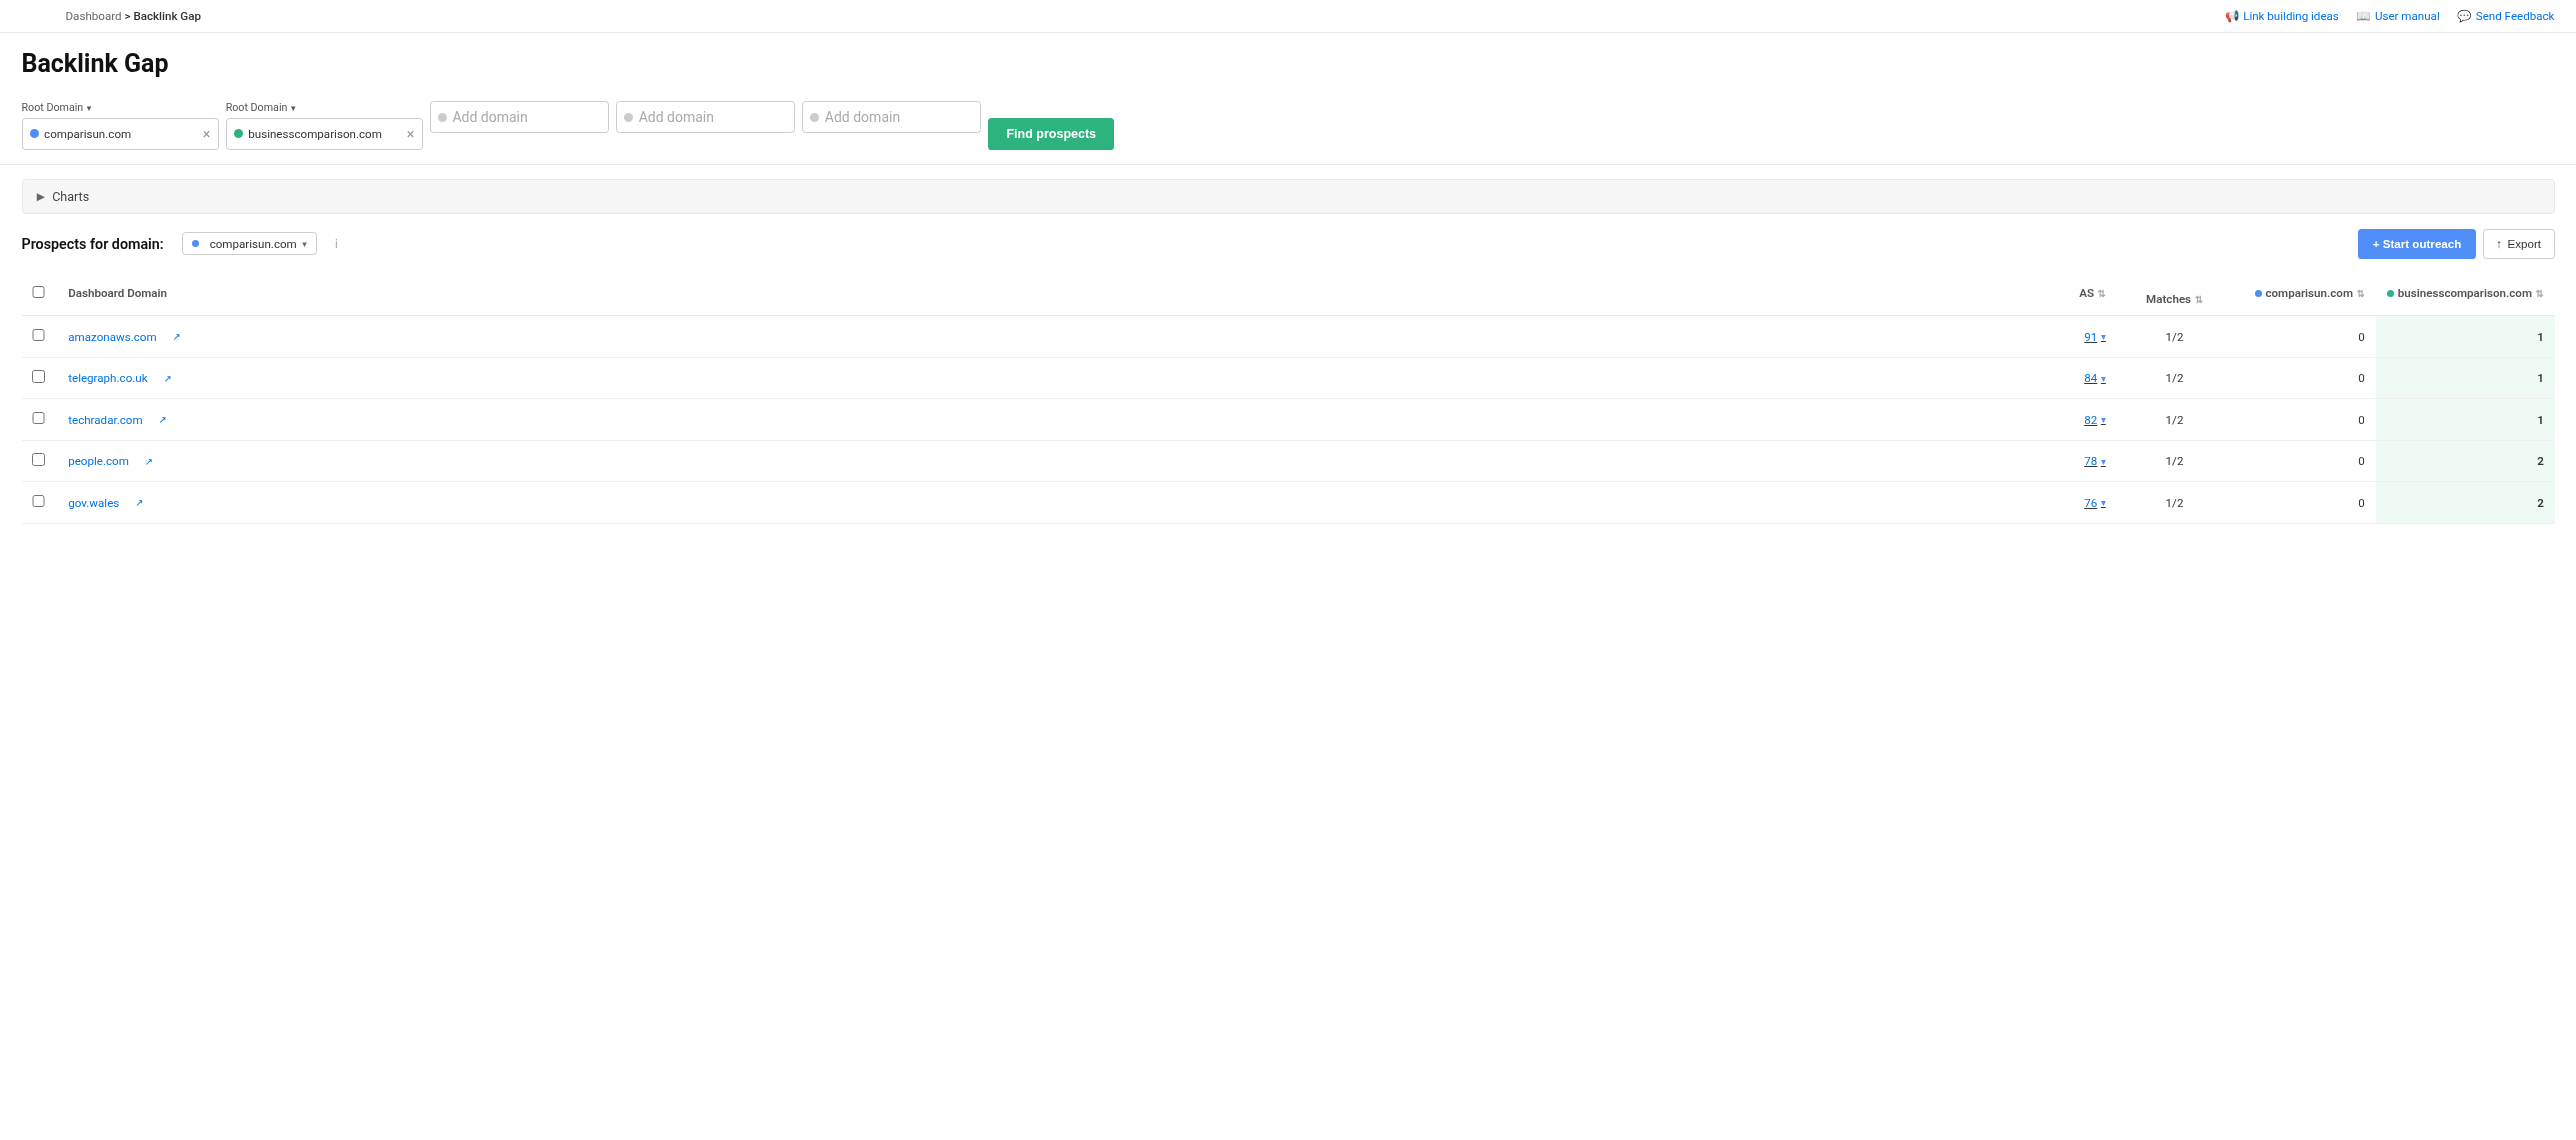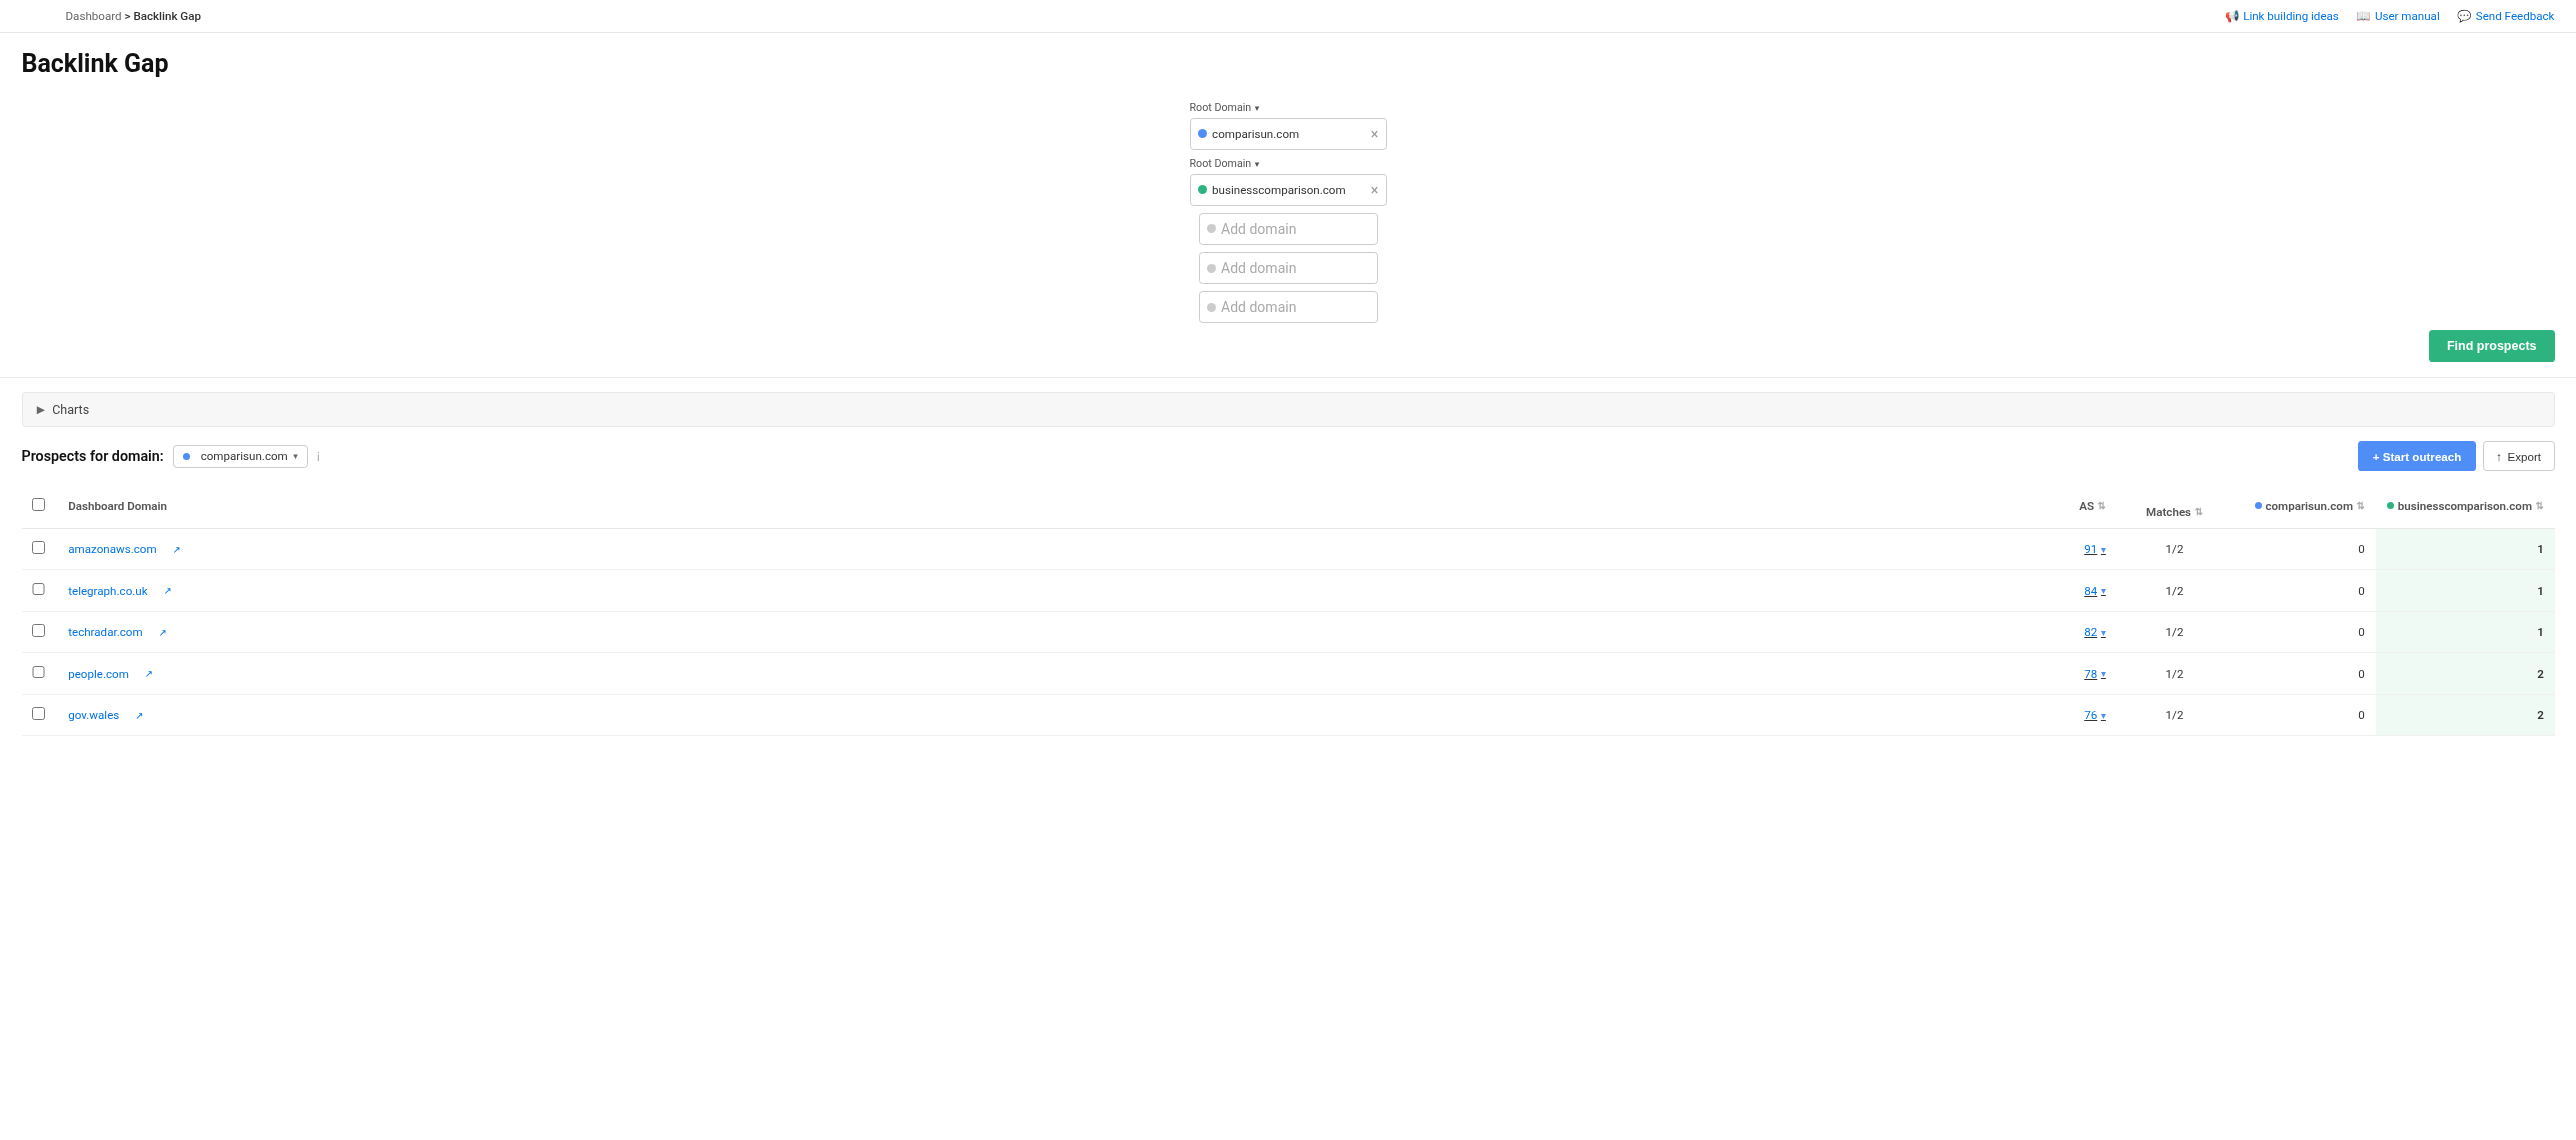--- a/index.html
+++ b/index.html
@@ -15,21 +15,21 @@
     .breadcrumb span { color: #333; font-weight: 500; }
     .top-nav-links { display: flex; gap: 18px; align-items: center; }
     .top-nav-links a { font-size: 11.6px; color: #0073e6; text-decoration: none; display: flex; align-items: center; gap: 3.6px; }
 
     
     .page-header { padding: 16px 21.5px 9px; }
     .page-title { font-size: 25px; font-weight: 700; color: #111; }
 
     
     .domain-section { padding: 14.3px 21.5px; border-bottom: 0.9px solid #e8e8e8; }
-    .domain-row { display: flex; gap: 7.2px; align-items: center; flex-direction: column; }
+    .domain-row { display: flex; gap: 7.2px; align-items: flex-start; }
     .domain-input-group { display: flex; flex-direction: column; gap: 3.6px; }
     .domain-label { font-size: 10.7px; color: #555; display: flex; align-items: center; gap: 3.6px; cursor: pointer; }
     .domain-label .chevron { font-size: 9px; }
     .domain-input-wrapper {
       display: flex; align-items: center;
       border: 0.9px solid #ccc; border-radius: 3.6px;
       padding: 0 7.2px; height: 32px; background: #fff;
       min-width: 197px;
     }
     .domain-input-wrapper.filled { border-color: #ccc; }
@@ -59,21 +59,21 @@
       margin-bottom: 14.3px; margin-top: 14.3px;
     }
     .charts-toggle .chevron-right { font-size: 10.7px; color: #666; }
 
     
     .prospects-section { padding: 0 21.5px; }
     .prospects-header {
       display: flex; align-items: center; justify-content: space-between;
       margin-bottom: 12.5px;
     }
-    .prospects-for-domain { display: flex; align-items: center; gap: 9px; }
+    .prospects-for-domain { display: flex; align-items: center; gap: 18px; }
     .prospects-label { font-size: 14.3px; font-weight: 600; color: #111; }
     .domain-selector {
       display: flex; align-items: center; gap: 5.4px;
       border: 0.9px solid #ccc; border-radius: 3.6px; padding: 3.6px 9px;
       background: #fff; cursor: pointer; font-size: 11.6px; color: #333;
     }
     .domain-selector .dot-blue { width: 7.2px; height: 7.2px; }
     .domain-selector .chevron { font-size: 9px; color: #666; }
     .info-icon { color: #aaa; font-size: 12.5px; cursor: pointer; }
 

